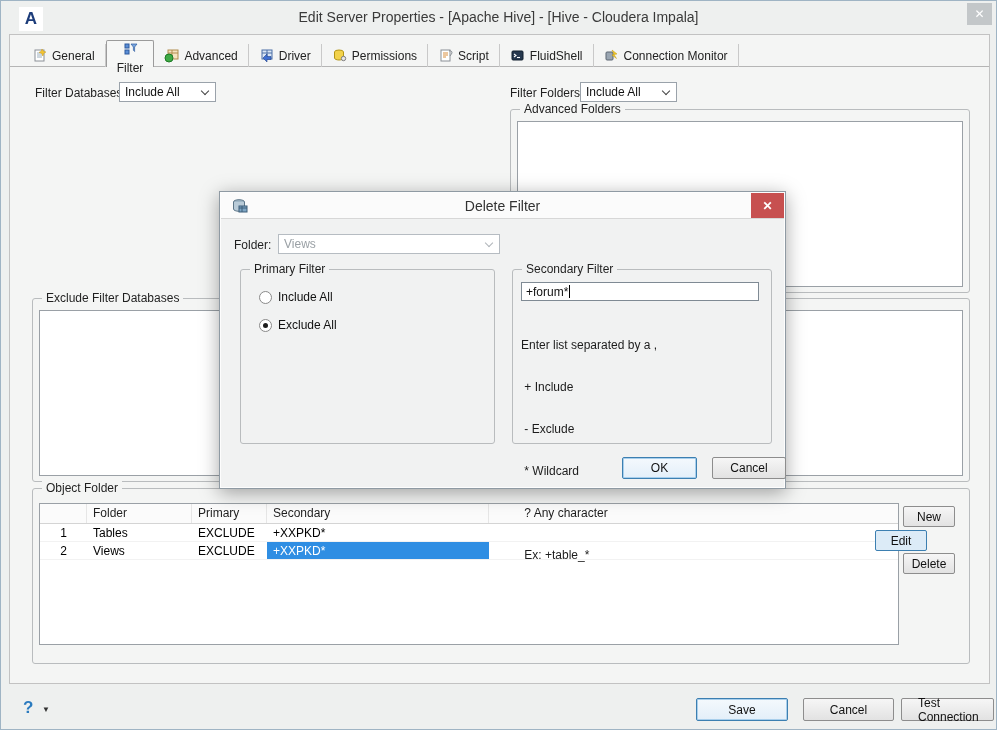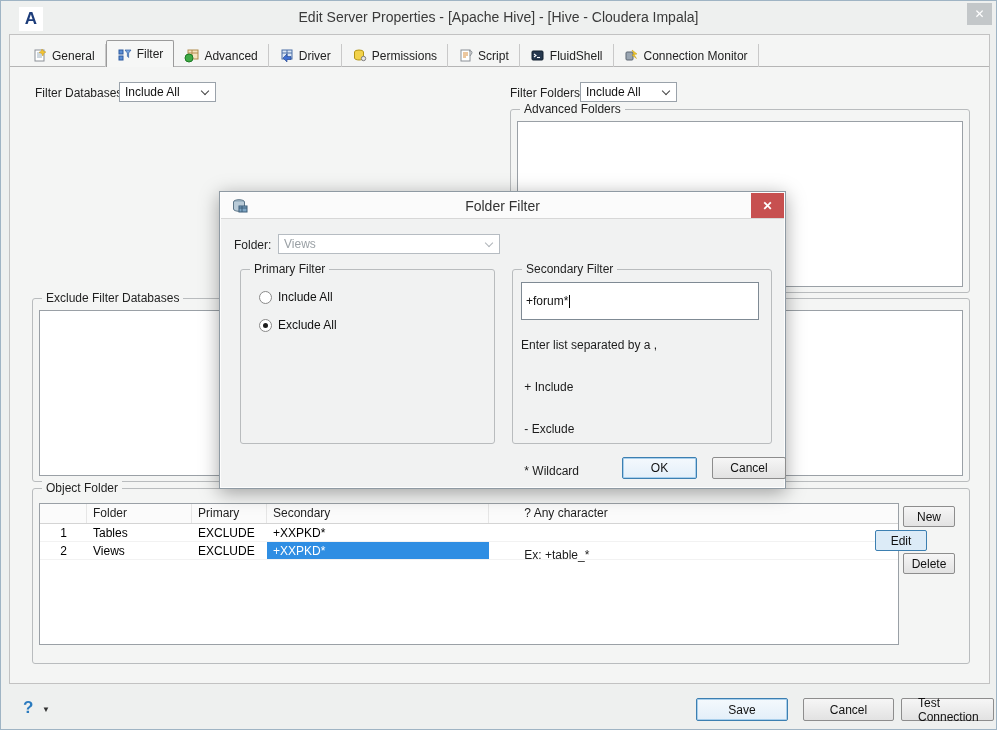--- a/index.html
+++ b/index.html
@@ -20,21 +20,21 @@
   
   .panel { position:absolute; left:8px; top:33px; width:981px; height:650px;
            background:#f4f5f4; border:1px solid #c2c2c2; }
 
   
   .tabstrip { position:absolute; left:12px; top:5px; height:27px; display:flex; align-items:flex-end; }
   .tabline  { position:absolute; left:0; top:31px; width:100%; border-top:1px solid #b5b5b5; }
   .tab { height:23px; display:flex; align-items:center; gap:5px; padding:0 10px;
          font-size:12px; color:#222; border-right:1px solid #c9c9c9; cursor:default; }
   .tab.active { height:27px; background:#f6f7f6; border:1px solid #9b9b9b; border-bottom:none;
-                position:relative; z-index:2; border-radius:2px 2px 0 0; }
+                position:relative; z-index:2; border-radius:2px 2px 0 0;flex-direction:column; }
   .tab svg { display:block; }
 
   
   .groupbox { position:absolute; border:1px solid #b9bcbe; border-radius:3px; }
   .grouplabel { position:absolute; top:-8px; left:9px; background:#f4f5f4; padding:0 4px;
                 font-size:12px; color:#1f1f1f; white-space:nowrap; }
   .whitebox { position:absolute; left:6px; right:6px; top:11px; bottom:5px; background:#fff;
               border:1px solid #9aa0a6; font-size:12px; padding:2px 4px; color:#111; }
 
   .fieldlabel { position:absolute; font-size:12px; color:#1f1f1f; white-space:nowrap; }
@@ -85,21 +85,21 @@
                color:#fff; font-size:12px; font-weight:bold; display:flex; align-items:center; justify-content:center; }
   .dlg-group { position:absolute; border:1px solid #b9bcbe; border-radius:3px; }
   .dlg-group .grouplabel { background:#f1f2f2; }
 
   .radio-row { position:absolute; display:flex; align-items:center; gap:6px; font-size:12px; color:#111; }
   .radio { width:13px; height:13px; border:1px solid #8a8a8a; border-radius:50%; background:#fff;
            display:flex; align-items:center; justify-content:center; flex:none; }
   .radio.checked::after { content:""; width:5px; height:5px; background:#1c1c1c; border-radius:50%; }
 
   .text-input { position:absolute; background:#fff; border:1px solid #7f8a94; font-size:12px;
-                color:#111; display:flex; align-items:center; padding:18px 4px; }
+                color:#111; display:flex; align-items:center; padding:8px 4px; }
   .caret-bar { width:1px; height:13px; background:#000; margin-left:1px; }
 
   .help-lines { position:absolute; font-size:12px; color:#1c1c1c; line-height:14px; white-space:pre; }
 </style>
 </head>
 <body>
 
 <div class="window">
 
   <div class="titlebar">
@@ -266,21 +266,21 @@
     <div class="dlg-titlebar">
       <span style="position:absolute; left:10px; top:4px;">
         <svg width="18" height="18">
             <ellipse cx="8" cy="5" rx="5.5" ry="2.3" fill="#9fb6c6" stroke="#5d7688"></ellipse>
             <path d="M2.5 5 v7 c0 1.3 2.5 2.3 5.5 2.3 s5.5-1 5.5-2.3 V5" fill="#b9cbd8" stroke="#5d7688"></path>
             <rect x="8" y="9" width="8" height="6" fill="#7fa6c4" stroke="#3f5f7a"></rect>
             <line x1="8" y1="11" x2="16" y2="11" stroke="#3f5f7a"></line>
             <line x1="11" y1="9" x2="11" y2="15" stroke="#3f5f7a"></line>
           </svg>
       </span>
-      <div class="dlg-title">Folder Filter</div>
+      <div class="dlg-title">Delete Filter</div>
       <div class="dlg-close">✕</div>
     </div>
 
     <div class="fieldlabel" style="left:14px; top:46px;">Folder:</div>
     <div class="combo disabled" style="left:58px; top:42px; width:222px;">
       <span>Views</span>
       <span class="chev"></span>
     </div>
 
     <div class="dlg-group groupbox" style="left:20px; top:77px; width:255px; height:175px;">

